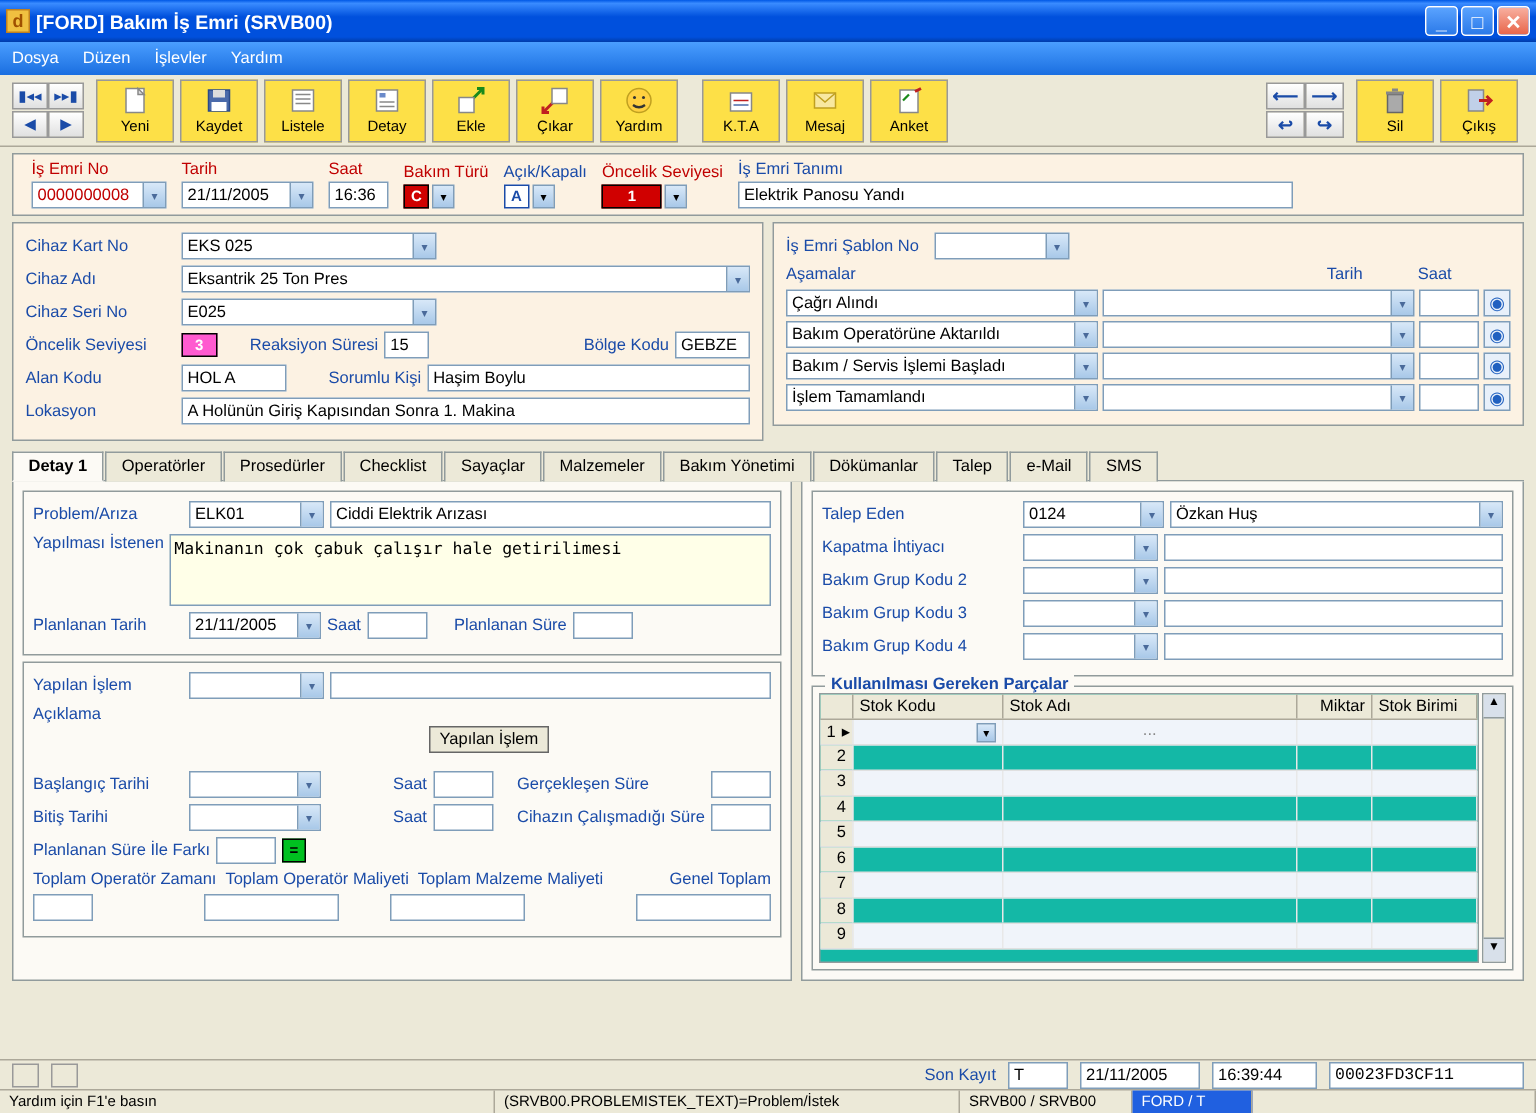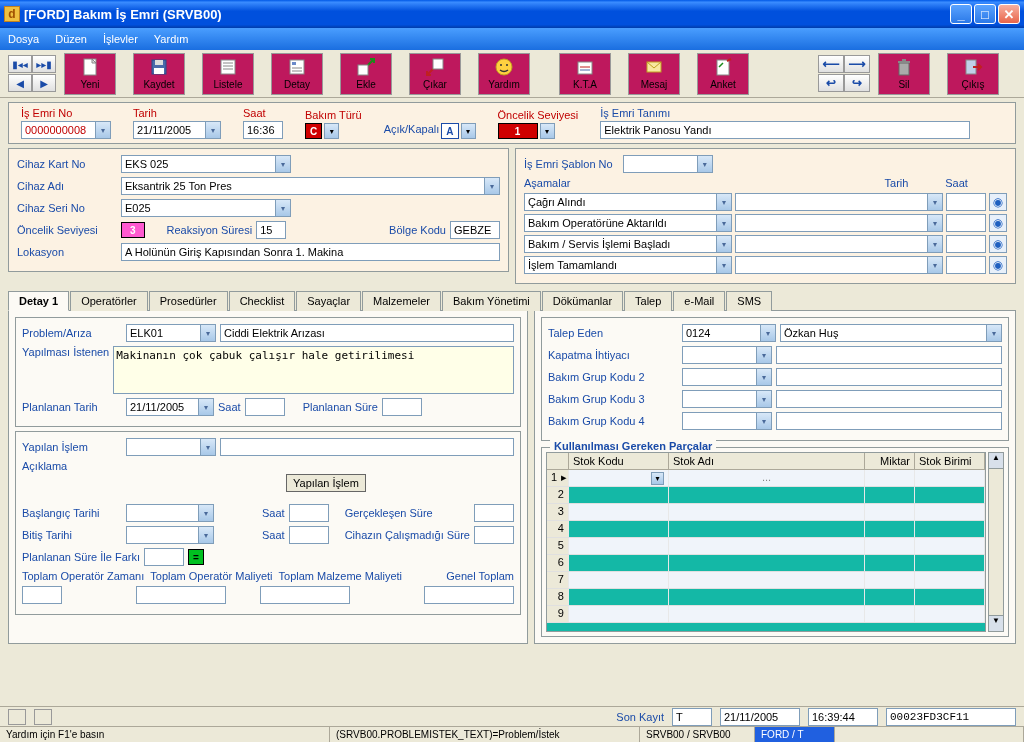--- a/index.html
+++ b/index.html
@@ -8,21 +8,21 @@
 .titlebar .icon { width: 16px; height: 16px; background: #f0c040; margin-right: 4px; display: inline-flex; align-items: center; justify-content: center; color: #a05000; font-weight: bold; font-size: 12px; border: 1px solid #c08020; }
 .titlebar .title { flex: 1; }
 .winbtns { display: flex; gap: 2px; }
 .winbtn { width: 22px; height: 20px; border: 1px solid #fff; border-radius: 3px; display: flex; align-items: center; justify-content: center; font-weight: bold; cursor: pointer; }
 .winbtn.min, .winbtn.max { background: linear-gradient(#5aa3ff,#2b79e8); color: white; }
 .winbtn.close { background: linear-gradient(#f8b0a0,#e8654a); color: white; }
 .menubar { background: linear-gradient(#4a9eff,#1a6ee0); height: 22px; display: flex; align-items: center; padding: 0 8px; gap: 16px; color: white; font-size: 11px; }
 .menubar span { cursor: pointer; }
 .toolbar { background: #ece9d8; padding: 4px 8px; display: flex; align-items: center; border-bottom: 1px solid #aca899; height: 48px; }
 .navbtn { width: 24px; height: 18px; border: 1px solid #999; background: linear-gradient(#fff,#e0e0e0); display: flex; align-items: center; justify-content: center; cursor: pointer; font-size: 10px; color: #1a4ba8; }
-.tbtn { width: 52px; height: 42px; border: 1px solid #999; background: #be185d; display: flex; flex-direction: column; align-items: center; justify-content: center; margin-right: 17px; cursor: pointer; font-size: 10px; }
+.tbtn { width: 52px; height: 42px; border: 1px solid #999; background: #fde047; display: flex; flex-direction: column; align-items: center; justify-content: center; margin-right: 4px; cursor: pointer; font-size: 10px; }
 .tbtn svg, .tbtn .ico { height: 20px; margin-bottom: 2px; }
 .toolbar .spacer { flex: 1; }
 .arrowbtn { width: 26px; height: 18px; border: 1px solid #999; background: linear-gradient(#fff,#e0e0e0); display: flex; align-items: center; justify-content: center; cursor: pointer; color: #1a4ba8; font-weight: bold; font-size: 12px; }
 .content { padding: 4px 8px; height: calc(742px - 28px - 22px - 48px - 20px - 16px); overflow: hidden; }
 .panel { border: 1px solid #919b9c; background: #fef5e7; padding: 6px 8px; margin-bottom: 4px; }
 .panel.cream { background: #fcf2e3; }
 .lbl { font-size: 11px; white-space: nowrap; }
 .lbl.red { color: #c00000; }
 .lbl.blue { color: #1a4ba8; }
 .inp { border: 1px solid #7f9db9; background: white; height: 18px; font-size: 11px; padding: 0 3px; }
@@ -202,21 +202,21 @@
       <svg class="ico" viewBox="0 0 20 20">
         <rect x="3" y="3" width="10" height="14" fill="#c0d0e8" stroke="#888"></rect>
         <path d="M10 10 L18 10 M15 7 L18 10 L15 13" stroke="#c02020" stroke-width="2" fill="none"></path>
       </svg>
       <span>Çıkış</span>
     </div>
 </div>
 
 <div class="content">
 
-<div class="panel cream" style="display:flex;align-items:flex-end;gap:22px;padding:4px 12px">
+<div class="panel cream" style="display:flex;align-items:flex-end;gap:10px;padding:4px 12px">
   <div style="display:flex;flex-direction:column;gap:2px">
     <span class="lbl red">İş Emri No</span>
     <div class="combo" style="width:90px">
           <span style="color:#c00000">0000000008</span>
           <span class="dd">▾</span>
         </div>
   </div>
   <div style="display:flex;flex-direction:column;gap:2px">
     <span class="lbl red">Tarih</span>
     <div class="combo" style="width:88px">
@@ -228,21 +228,21 @@
     <span class="lbl red">Saat</span>
     <input class="inp" style="width: 40px;" value="16:36">
   </div>
   <div style="display:flex;flex-direction:column;gap:2px">
     <span class="lbl red">Bakım Türü</span>
     <div style="display:flex;gap:2px">
           <span class="badge C">C</span>
           <span class="dd" style="border:1px solid #7f9db9;width:15px;height:16px;background:linear-gradient(#d8e8f8,#a8c8e8);display:flex;align-items:center;justify-content:center;font-size:8px">▾</span>
         </div>
   </div>
-  <div style="display:flex;flex-direction:row;gap:2px">
+  <div style="display:flex;flex-direction:column;gap:2px">
     <span class="lbl blue">Açık/Kapalı</span>
     <div style="display:flex;gap:2px">
           <span class="badge A">A</span>
           <span class="dd" style="border:1px solid #7f9db9;width:15px;height:16px;background:linear-gradient(#d8e8f8,#a8c8e8);display:flex;align-items:center;justify-content:center;font-size:8px">▾</span>
         </div>
   </div>
   <div style="display:flex;flex-direction:column;gap:2px">
     <span class="lbl red">Öncelik Seviyesi</span>
     <div style="display:flex;gap:2px">
           <span class="badge P1" style="width:40px">1</span>
@@ -281,20 +281,27 @@
           </div>
       <div class="fieldrow">
             <span class="fl lbl blue">Öncelik Seviyesi</span>
             <span class="badge pink">3</span>
             <span style="width:14px"></span>
             <span class="lbl blue">Reaksiyon Süresi</span>
             <input class="inp" style="width: 30px;" value="15">
             <span style="flex:1"></span>
             <span class="lbl blue">Bölge Kodu</span>
             <input class="inp" style="width: 50px;" value="GEBZE">
+          </div>
+      <div class="fieldrow">
+            <span class="fl lbl blue">Alan Kodu</span>
+            <input class="inp" style="width: 70px;" value="HOL A">
+            <span style="width:20px"></span>
+            <span class="lbl blue">Sorumlu Kişi</span>
+            <input class="inp" style="flex: 1 1 0%;" value="Haşim Boylu">
           </div>
       <div class="fieldrow">
             <span class="fl lbl blue">Lokasyon</span>
             <input class="inp" style="flex: 1 1 0%;" value="A Holünün Giriş Kapısından Sonra 1. Makina">
           </div>
     </div>
   </div>
   <div class="rightcol">
     <div class="panel cream">
       <div class="fieldrow">

